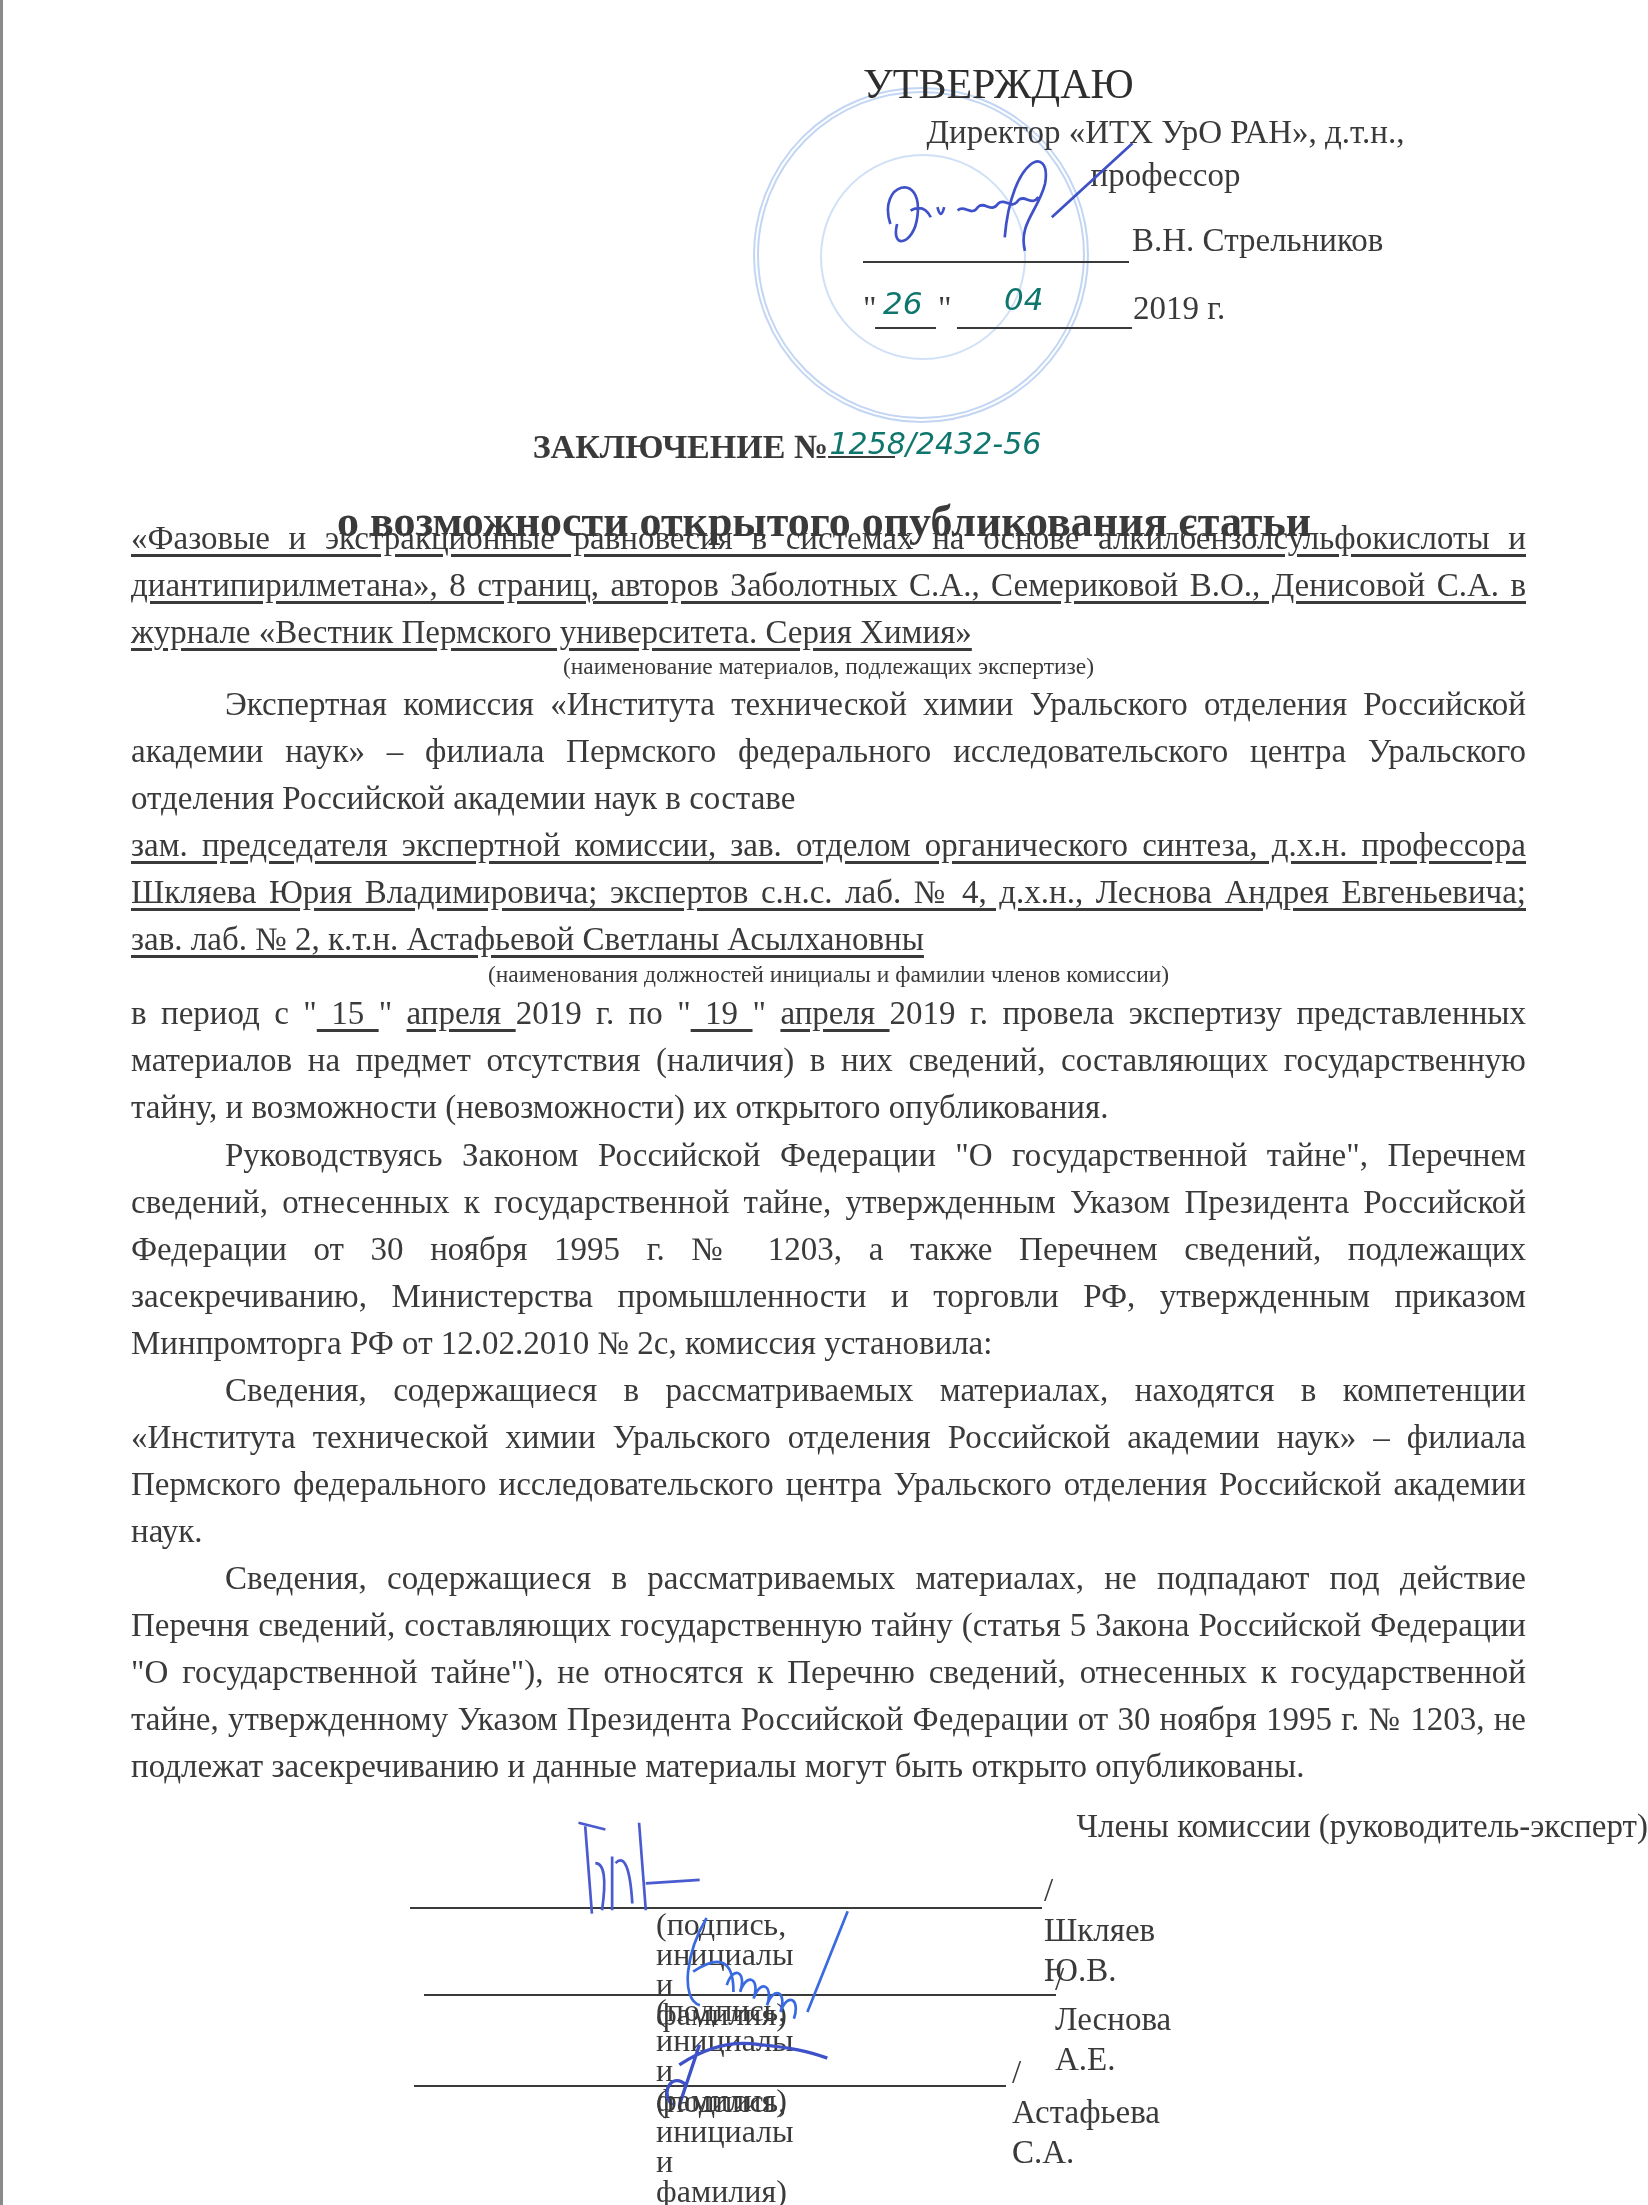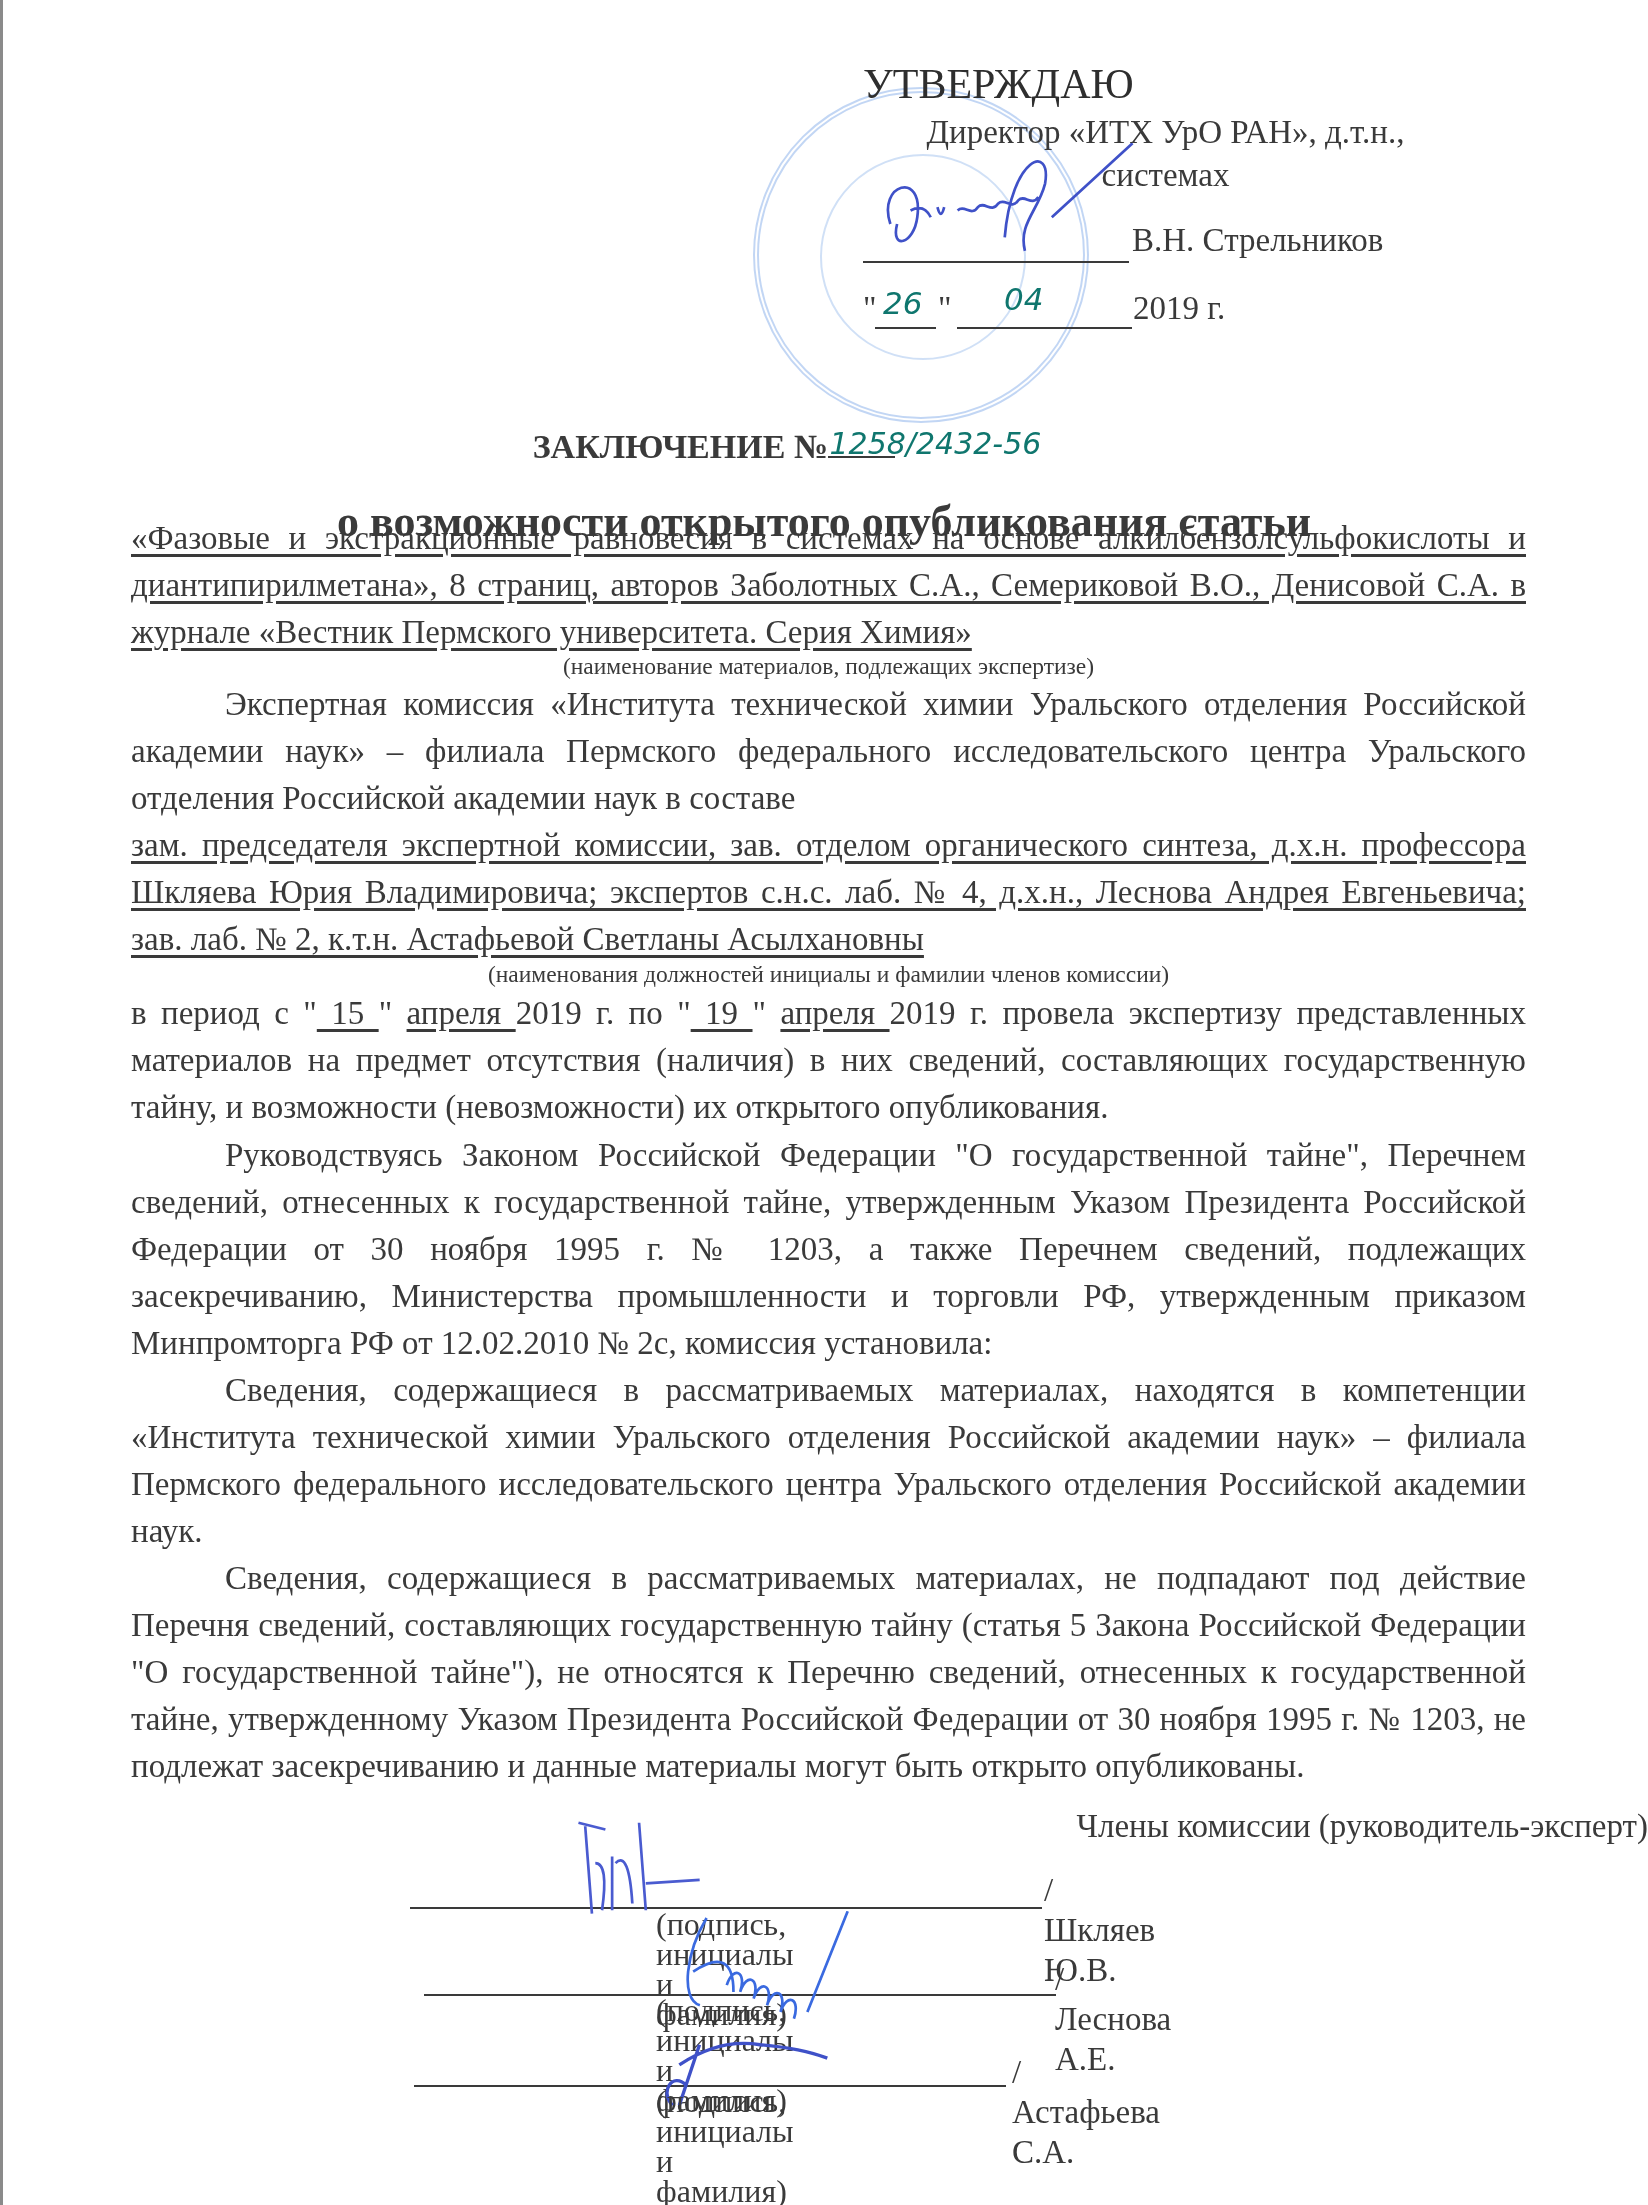--- a/index.html
+++ b/index.html
@@ -50,21 +50,21 @@
 </head>
 <body>
 
 <div class="scan-edge"></div>
 
 <div class="stamp"></div>
 
 <div class="approve">
   <div class="title">УТВЕРЖДАЮ</div>
   <div class="line">Директор «ИТХ УрО РАН», д.т.н.,</div>
-  <div class="line">системах</div>
+  <div class="line">профессор</div>
   <div class="sig-row">
     <div class="sig-blank"></div>
     <svg class="sigsvg" style="left:-13.5px;top:-74px" width="296" height="135" viewBox="0 0 440 200">
       <path d="M60 120 C 40 60, 110 40, 100 110 C 95 150, 60 160, 70 120 M90 100 q 20 -10 30 10 M130 95 q 5 20 10 0 M160 100 c 10 -10 20 10 30 -5 c 10 -10 20 10 30 -5 c 10 -10 20 10 30 -5 c 10 -10 20 10 30 -5 M230 140 C 240 20, 300 0, 290 60 C 280 100, 250 120, 260 160 M300 110 l 120 -110" stroke="#3f51c8" stroke-width="4" fill="none"></path>
     </svg>
     <div class="sig-name">В.Н. Стрельников</div>
   </div>
   <div class="date-row">
     <span class="q" style="left:0">"</span>
     <div class="blank" style="left:12px;width:61px"></div>

